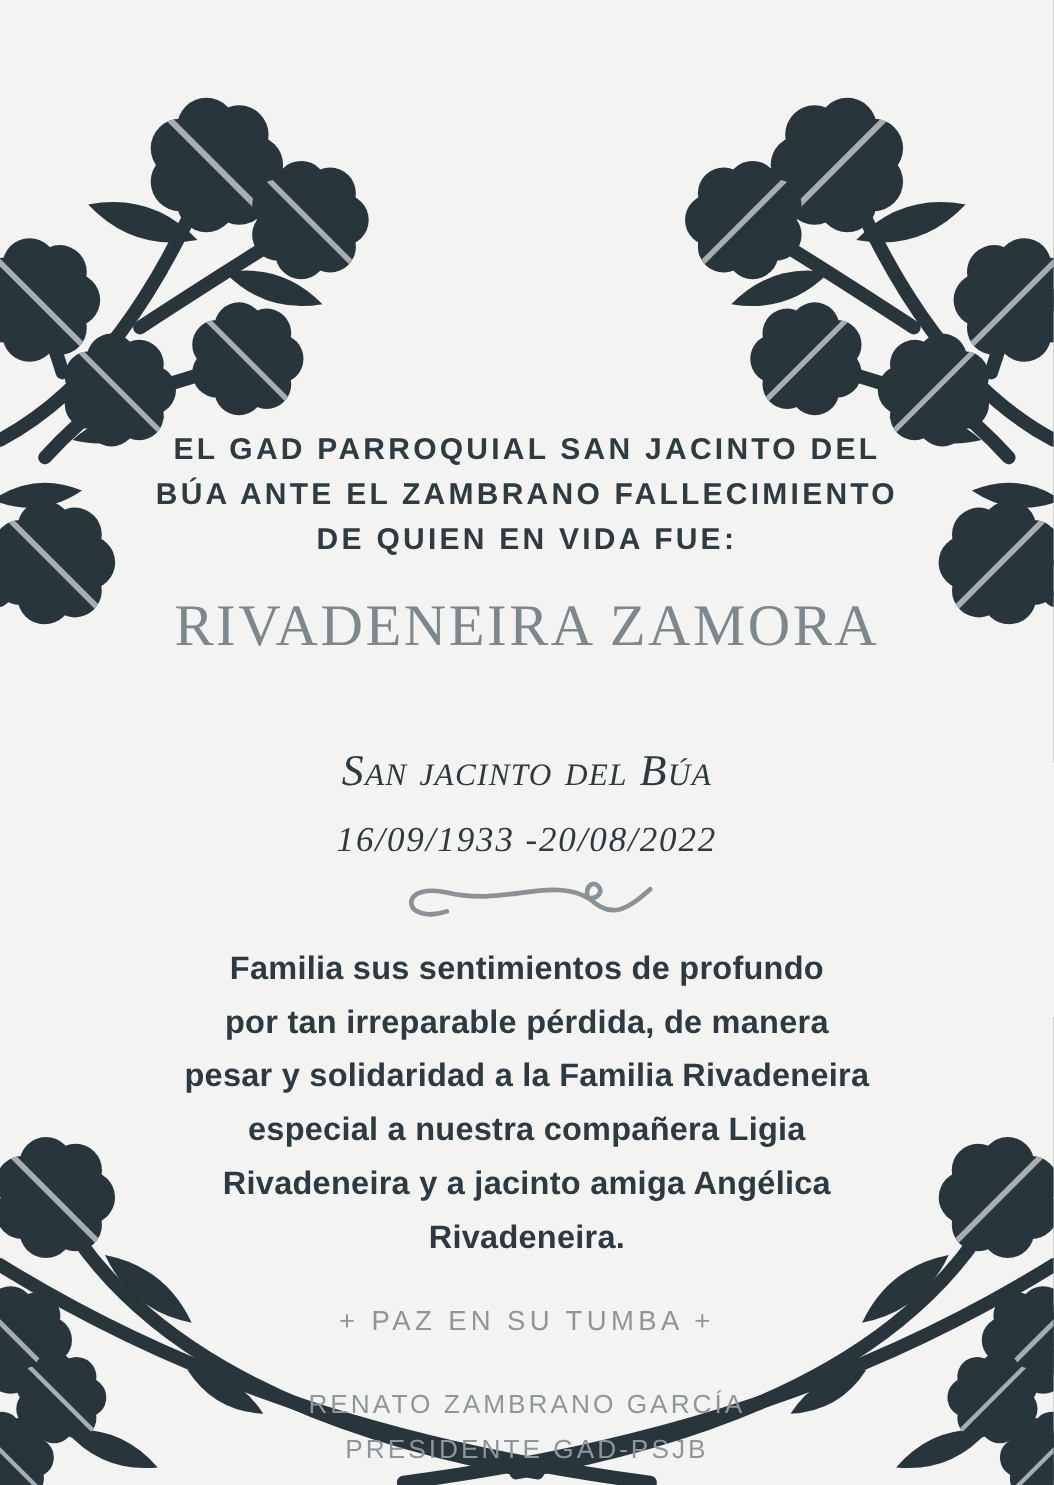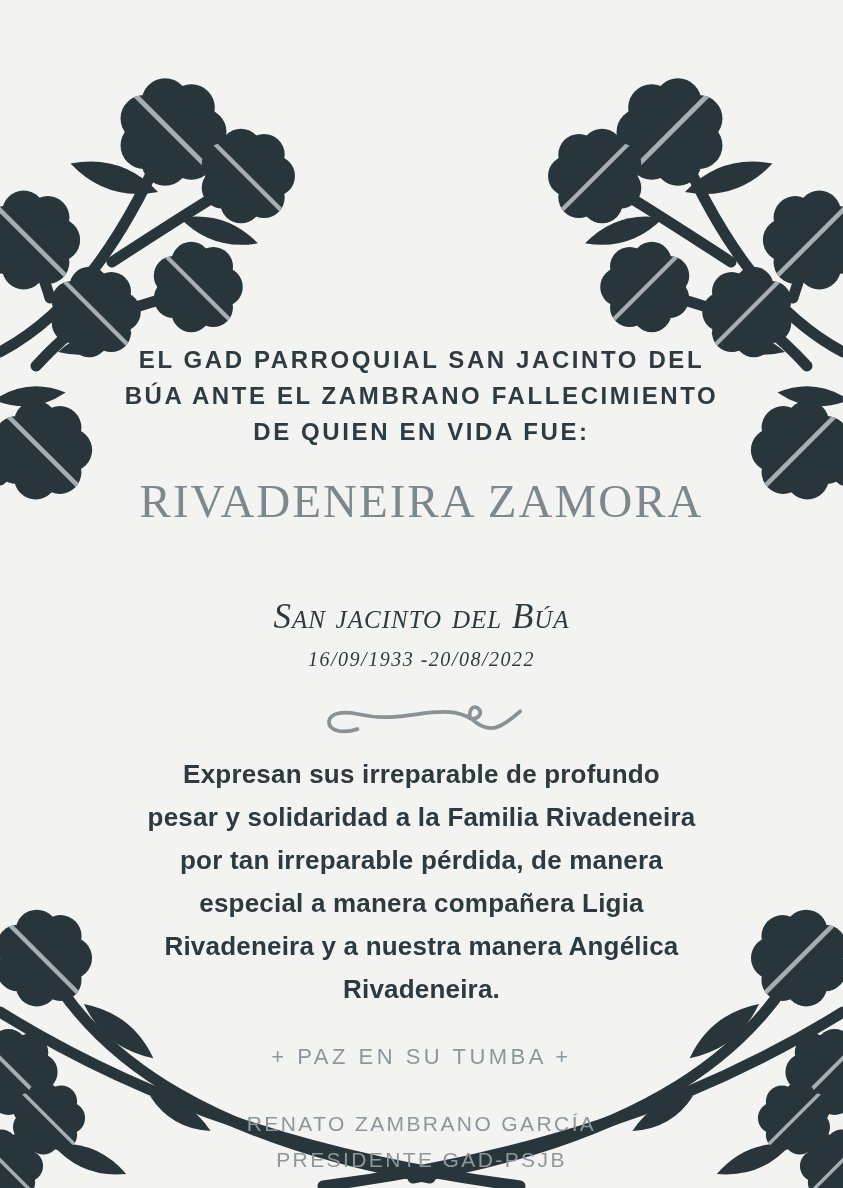--- a/index.html
+++ b/index.html
@@ -41,23 +41,23 @@
     margin-top:11px;
   }
   .place{
     top:596px;
     font-family:"Liberation Serif", serif;font-style:italic;
     font-variant:small-caps;
     font-size:35px;letter-spacing:1px;line-height:42px;
     color:var(--body-text);
   }
   .dates{
-    top:638px;
+    top:652px;
     font-family:"Liberation Serif", serif;font-style:italic;
-    font-size:20px;letter-spacing:1.5px;line-height:42px;
+    font-size:28px;letter-spacing:1.5px;line-height:42px;
     color:var(--body-text);
   }
   .flourish-wrap{top:690px;}
   .flourish path{stroke:var(--flourish);stroke-width:4.2;fill:none;stroke-linecap:round;}
   .condolence{
     top:753px;
     font-size:26px;font-weight:bold;letter-spacing:0.2px;
     line-height:43px;color:var(--body-text);
   }
   .farewell{
@@ -169,25 +169,25 @@
 
     <div class="dates">16/09/1933 -20/08/2022</div>
 
     <div class="flourish-wrap">
       <svg class="flourish" width="215" height="48" viewBox="0 0 240 54">
         <path d="M48 44 C30 50 15 45 16 35 C17 27 30 23 48 27 C90 37 122 22 152 25 C163 26 170 29 175 32 C172 22 179 16 184 21 C189 26 184 33 176 32 C183 39 193 45 204 42 C214 39 223 31 231 24"></path>
       </svg>
     </div>
 
     <div class="condolence">
-      <div>Expresan sus irreparable de profundo</div>
+      <div>Familia sus sentimientos de profundo</div>
+      <div>por tan irreparable pérdida, de manera</div>
       <div>pesar y solidaridad a la Familia Rivadeneira</div>
-      <div>por tan irreparable pérdida, de manera</div>
-      <div>especial a manera compañera Ligia</div>
-      <div>Rivadeneira y a nuestra manera Angélica</div>
+      <div>especial a nuestra compañera Ligia</div>
+      <div>Rivadeneira y a jacinto amiga Angélica</div>
       <div>Rivadeneira.</div>
     </div>
 
     <div class="farewell">+ PAZ EN SU TUMBA +</div>
 
     <div class="signature">
       <div>RENATO ZAMBRANO GARCÍA</div>
       <div>PRESIDENTE GAD-PSJB</div>
     </div>
 

